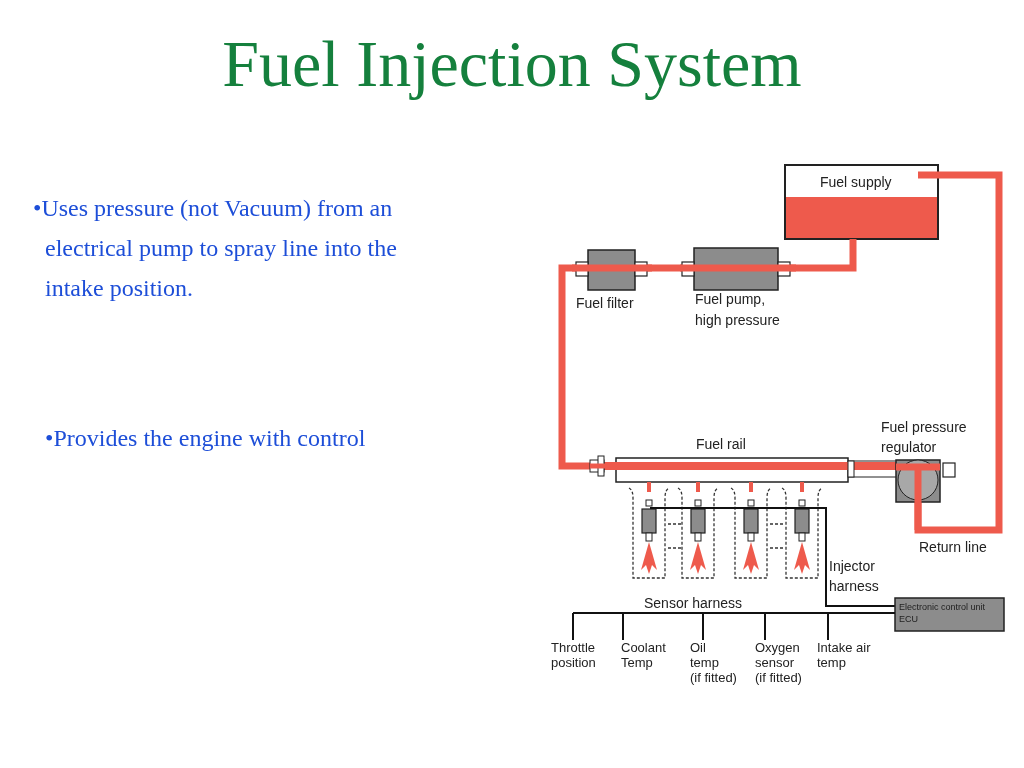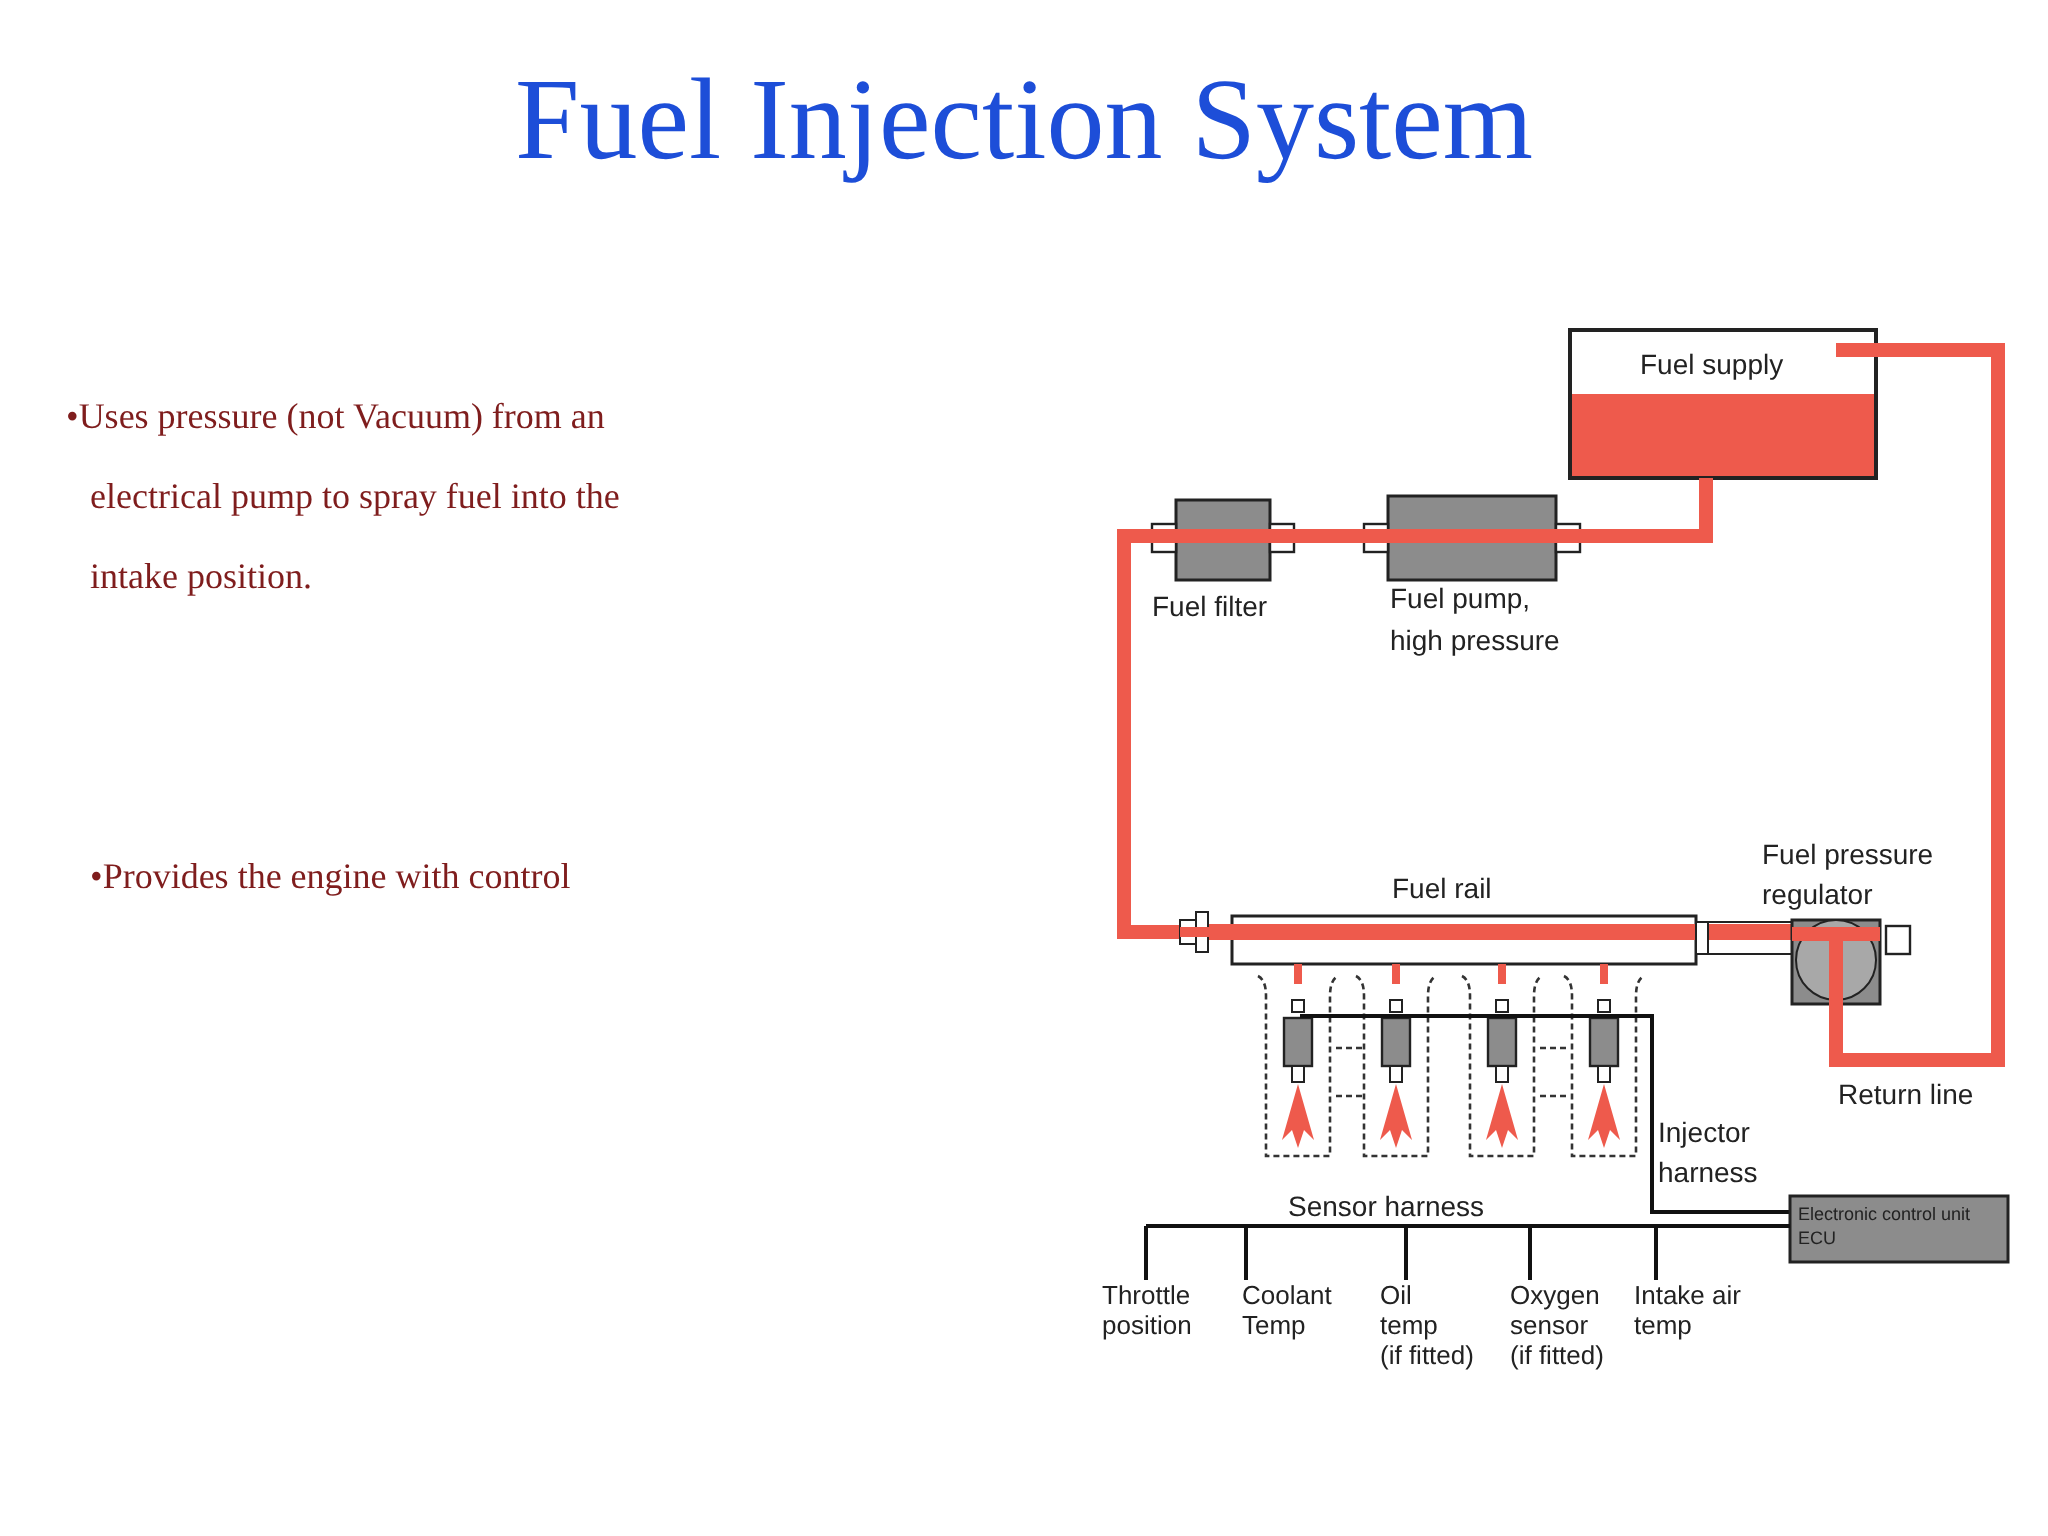--- a/index.html
+++ b/index.html
@@ -1,40 +1,40 @@
 <!DOCTYPE html>
 <html><head>
 <meta charset="utf-8">
 <style>
   html, body { margin: 0; padding: 0; background: #ffffff; }
   body { width: 1024px; height: 768px; position: relative; overflow: hidden; }
   .title {
     position: absolute; left: 0; top: 26px; width: 1024px; text-align: center;
-    font-family: "Liberation Serif", serif; font-size: 58px; color: #1d4ed8;
+    font-family: "Liberation Serif", serif; font-size: 66px; color: #15803d;
   }
   .bullets {
     position: absolute; left: 33px; font-family: "Liberation Serif", serif;
-    font-size: 18px; color: #7f1d1d; line-height: 40px;
+    font-size: 24px; color: #1d4ed8; line-height: 40px;
   }
   .b1 { top: 188px; width: 530px; }
   .b2 { top: 418px; left: 45px; width: 500px; }
   .bline { white-space: nowrap; }
   .indent { padding-left: 12px; }
   svg { position: absolute; left: 0; top: 0; }
   .lbl { font-family: "Liberation Sans", sans-serif; font-size: 14px; fill: #222; }
   .lbl-sm { font-family: "Liberation Sans", sans-serif; font-size: 9px; fill: #222; }
 </style>
 </head>
 <body>
 
 <div class="title">Fuel Injection System</div>
 
 <div class="bullets b1">
   <div class="bline"><span>•</span><span>Uses pressure (not Vacuum) from an</span></div>
-  <div class="bline indent">electrical pump to spray fuel into the</div>
+  <div class="bline indent">electrical pump to spray line into the</div>
   <div class="bline indent">intake position.</div>
 </div>
 
 <div class="bullets b2">
   <div class="bline"><span>•</span><span>Provides the engine with control</span></div>
 </div>
 
 <svg width="1024" height="768" viewBox="0 0 1024 768">
 
   <g>

